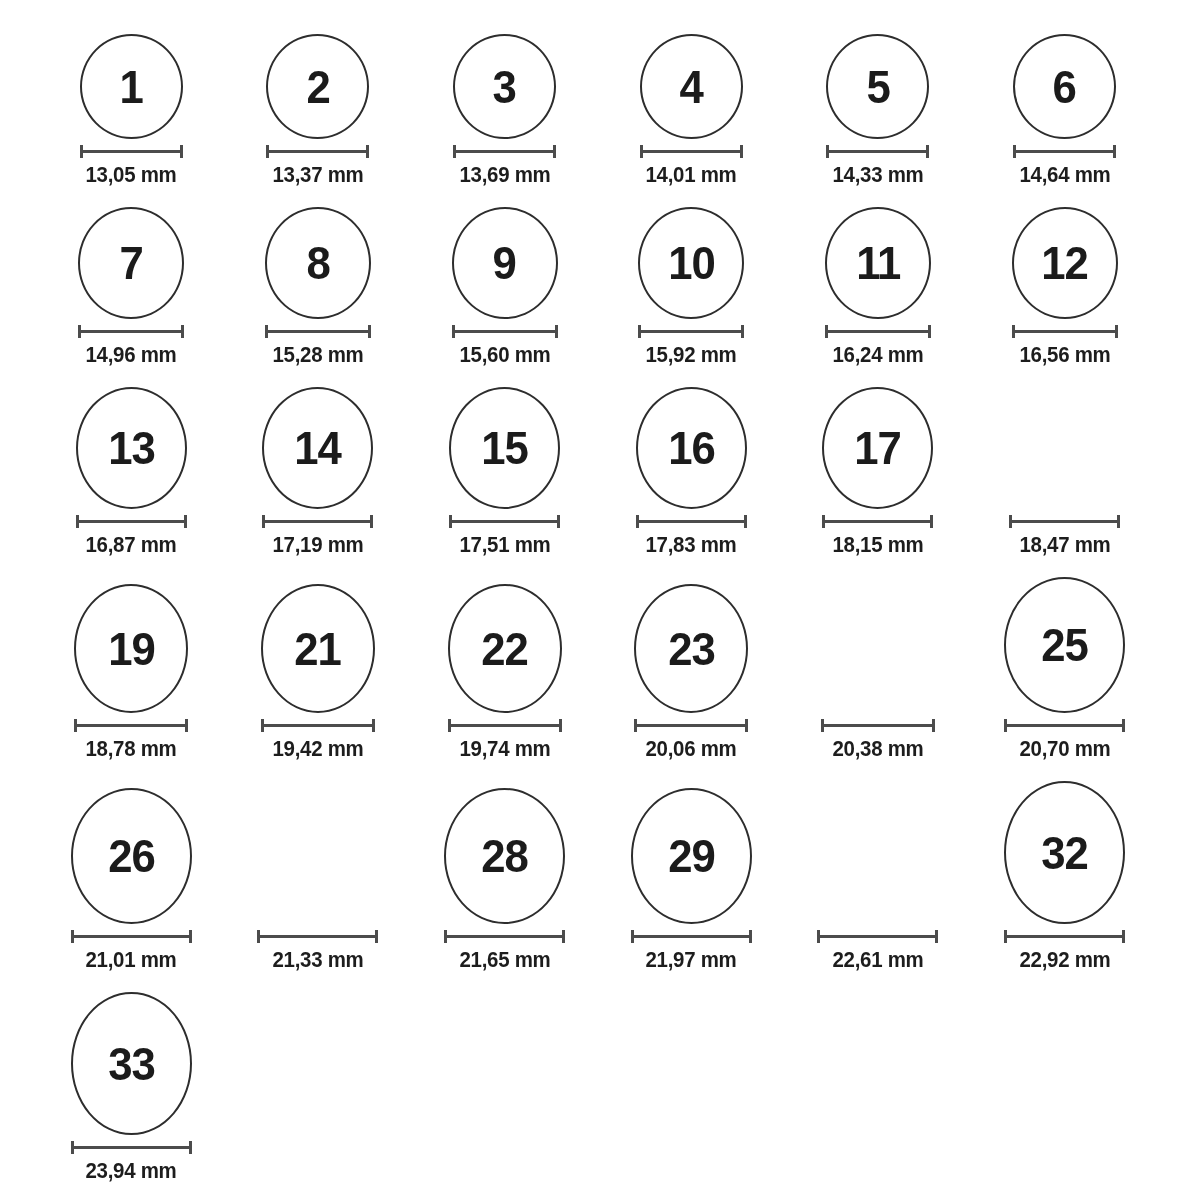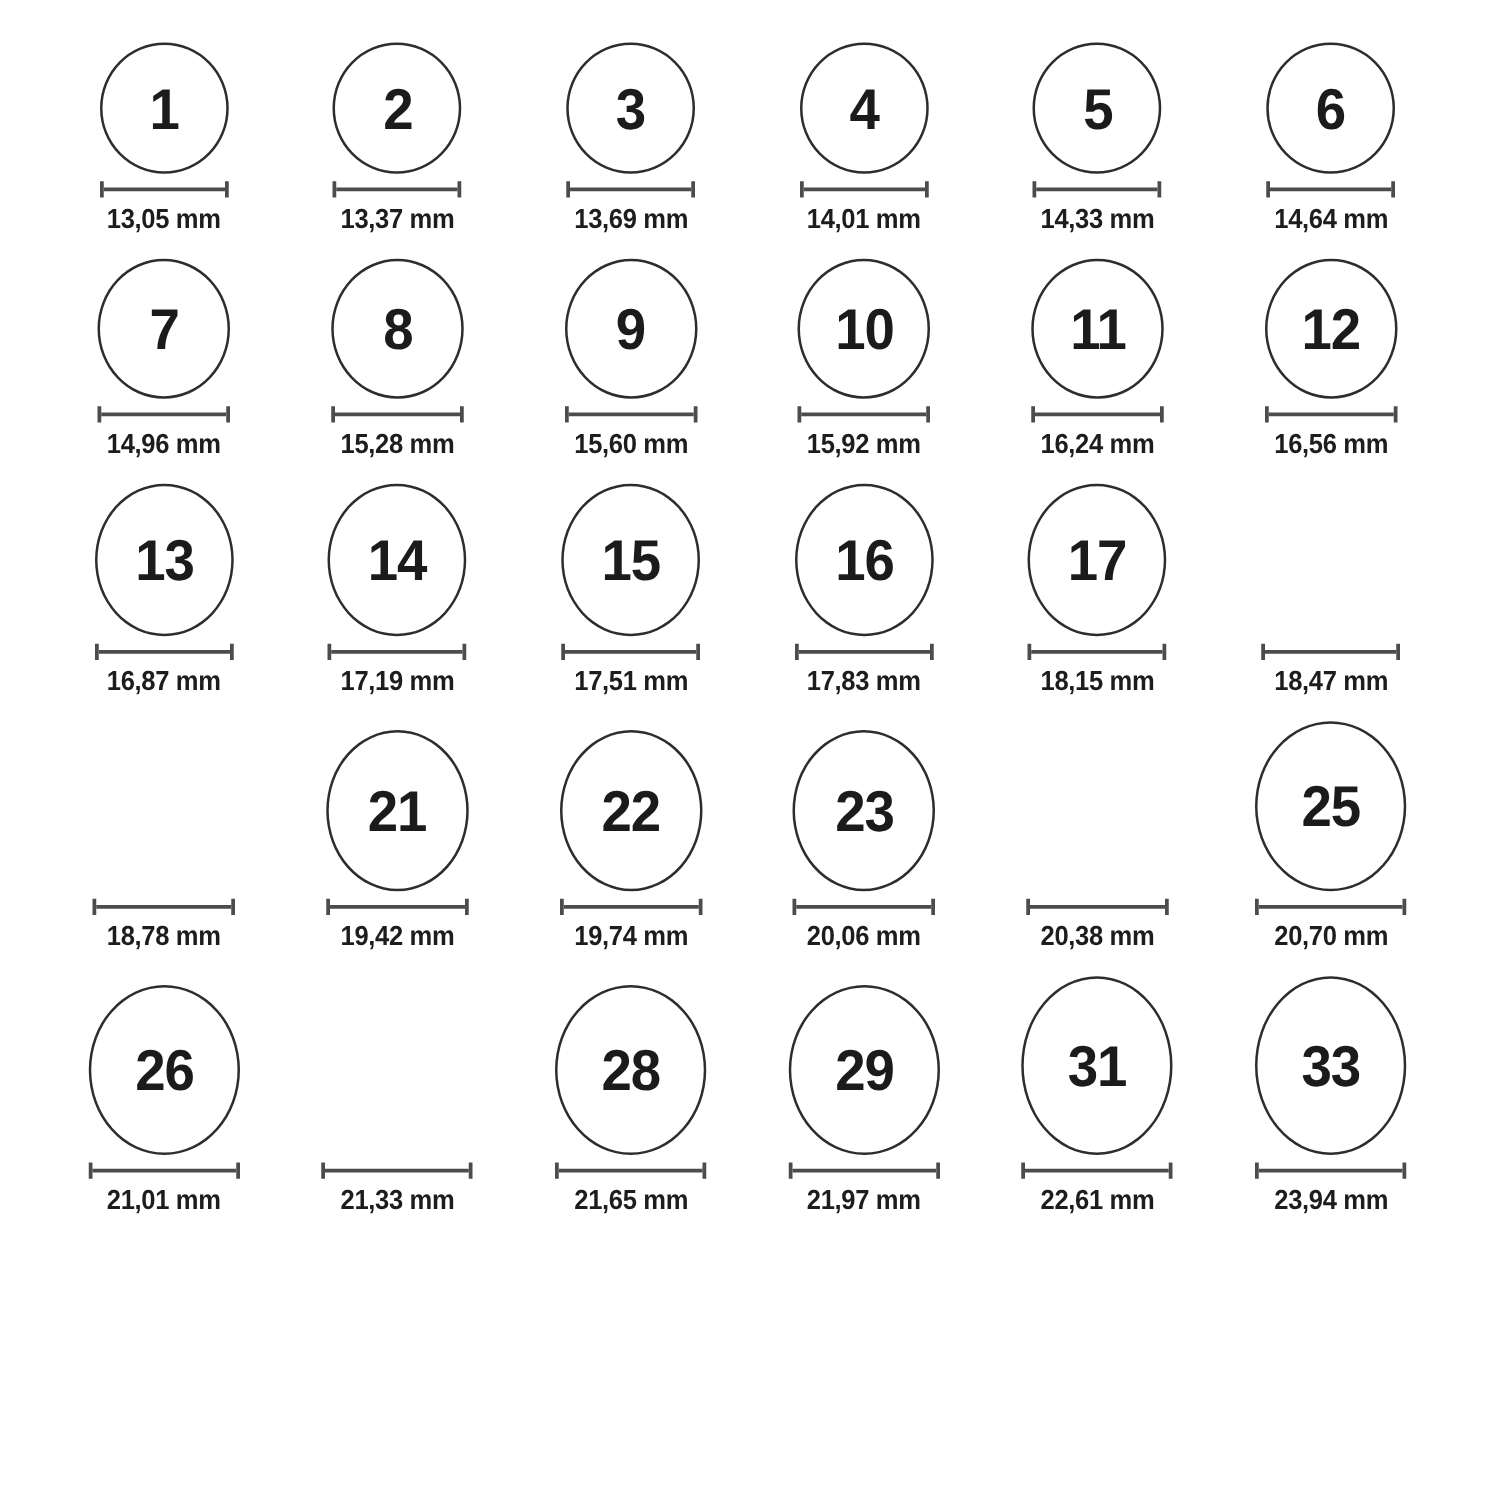--- a/index.html
+++ b/index.html
@@ -199,20 +199,23 @@
           <span class="num">17</span>
         </div>
         <div class="measure"></div>
         <div class="label">18,15 mm</div>
       </div>
       <div class="cell" style="--w: 111px; --h: 122px;">
         <div class="measure"></div>
         <div class="label">18,47 mm</div>
       </div>
       <div class="cell" style="--w: 114px; --h: 129px;">
+        <div class="circle">
+          <span class="num">19</span>
+        </div>
         <div class="measure"></div>
         <div class="label">18,78 mm</div>
       </div>
       <div class="cell" style="--w: 114px; --h: 129px;">
         <div class="circle">
           <span class="num">21</span>
         </div>
         <div class="measure"></div>
         <div class="label">19,42 mm</div>
       </div>
@@ -260,25 +263,29 @@
         <div class="label">21,65 mm</div>
       </div>
       <div class="cell" style="--w: 121px; --h: 136px;">
         <div class="circle">
           <span class="num">29</span>
         </div>
         <div class="measure"></div>
         <div class="label">21,97 mm</div>
       </div>
       <div class="cell" style="--w: 121px; --h: 143px;">
-        <div class="circle">
-          <span class="num">31</span>
-        </div>
         <div class="measure"></div>
         <div class="label">22,61 mm</div>
+      </div>
+      <div class="cell" style="--w: 121px; --h: 143px;">
+        <div class="circle">
+          <span class="num">32</span>
+        </div>
+        <div class="measure"></div>
+        <div class="label">22,92 mm</div>
       </div>
       <div class="cell" style="--w: 121px; --h: 143px;">
         <div class="circle">
           <span class="num">33</span>
         </div>
         <div class="measure"></div>
         <div class="label">23,94 mm</div>
       </div>
     </div>
 </div>

